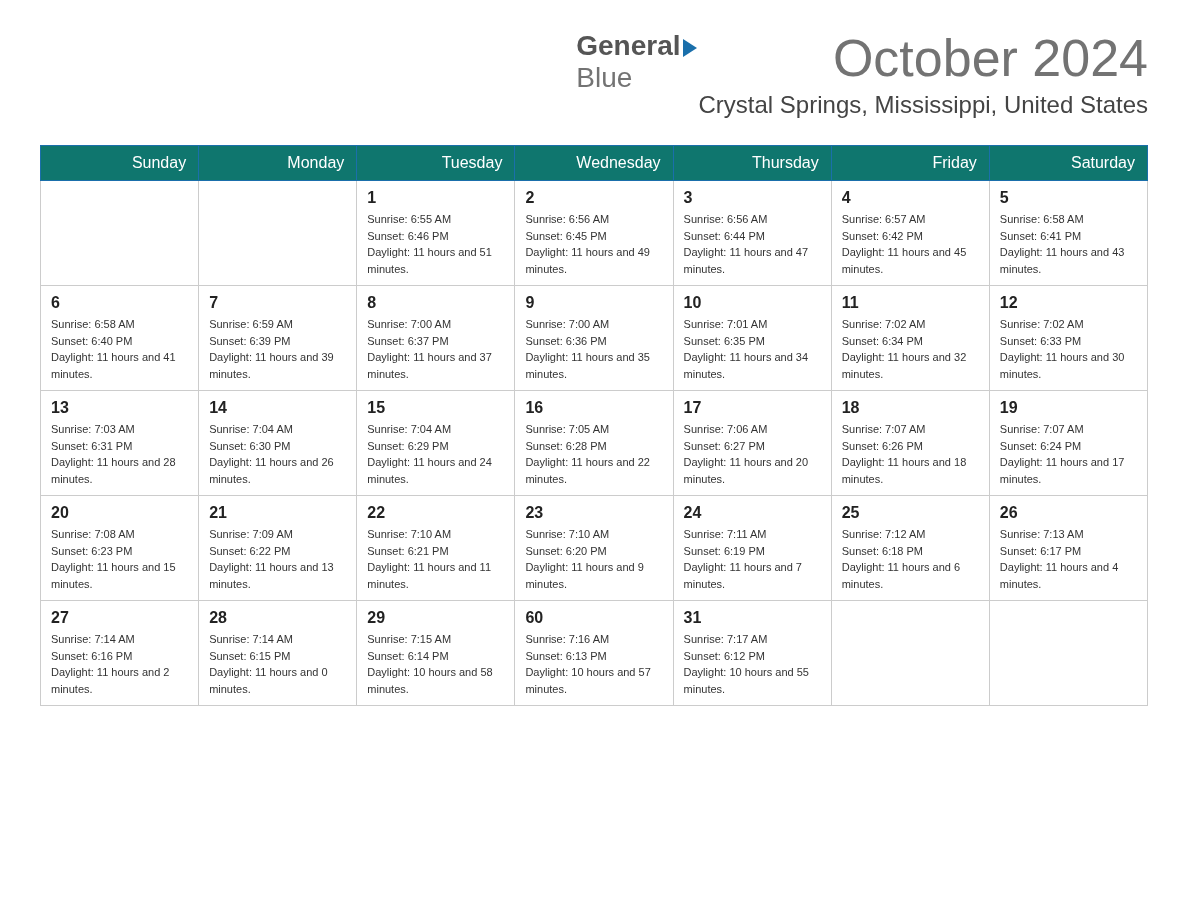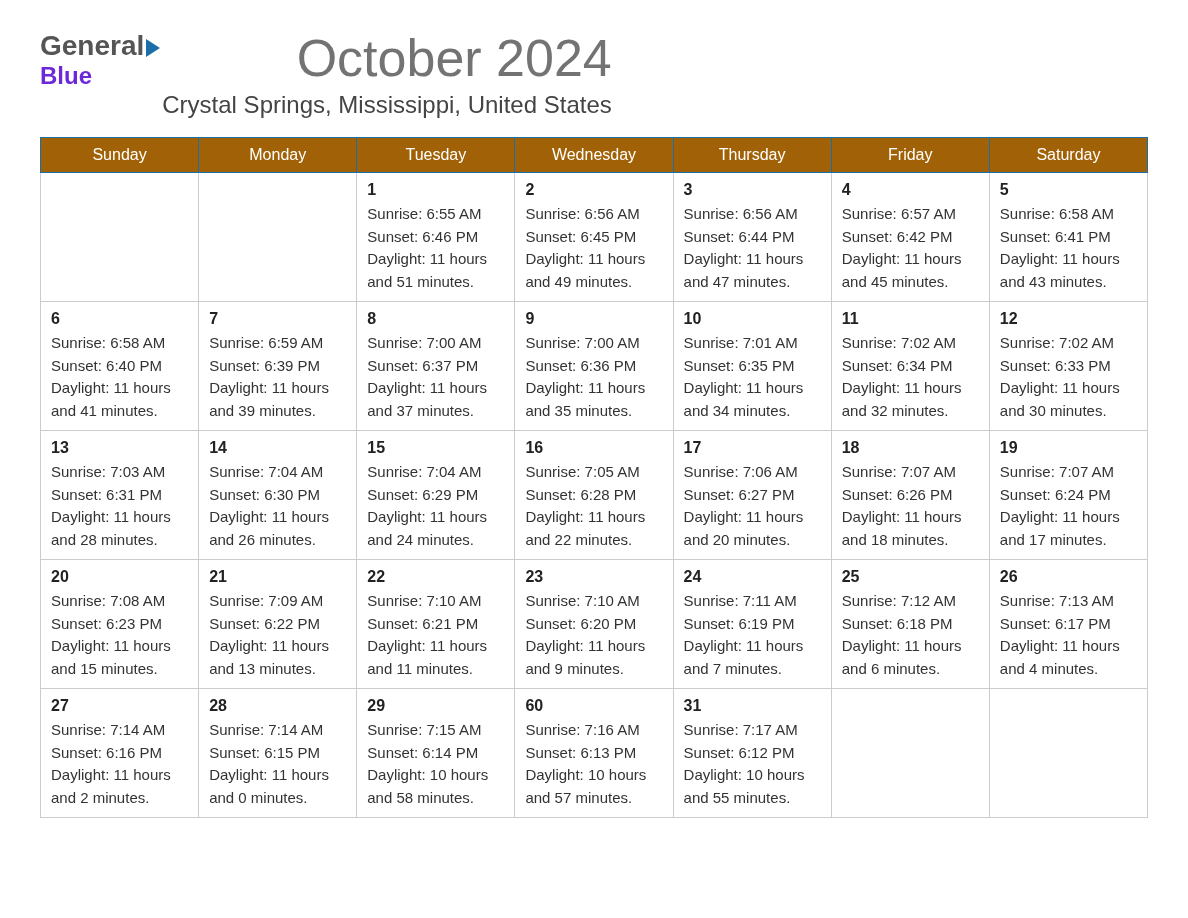--- a/index.html
+++ b/index.html
@@ -5,23 +5,23 @@
     * { box-sizing: border-box; margin: 0; padding: 0; }
     body {
       font-family: Arial, sans-serif;
       background: #fff;
       padding: 30px 40px;
       width: 1188px;
       min-height: 918px;
     }
     .header {
       display: flex;
-      justify-content: flex-start;
+      justify-content: flex-end;
       align-items: flex-start;
-      margin-bottom: 18px;
+      margin-bottom: 26px;
     }
     .logo {
       display: flex;
       flex-direction: column;
       align-items: flex-start;
     }
     .title-section {
       text-align: right;
     }
     .month-title {
@@ -34,26 +34,26 @@
       font-size: 24px;
       color: #444;
       margin-top: 4px;
     }
     .calendar {
       width: 100%;
       border-collapse: collapse;
       border: 1px solid #aaa;
     }
     .calendar th {
-      background: #a16207;
+      background: #0f766e;
       color: #fff;
       font-size: 16px;
       font-weight: normal;
       padding: 8px 12px;
-      text-align: center;
+      text-align: right;
       border: 1px solid #1a6fab;
     }
     .calendar td {
       border: 1px solid #ccc;
       vertical-align: top;
       padding: 8px 10px;
       width: 14.28%;
       min-height: 110px;
       font-size: 13px;
       color: #222;
@@ -64,21 +64,21 @@
     .day-num {
       font-size: 16px;
       font-weight: bold;
       color: #222;
       margin-bottom: 4px;
       display: block;
     }
     .cell-content {
       line-height: 1.5;
       color: #333;
-      font-size: 15px;
+      font-size: 11px;
     }
     .empty-cell {
       background: #fff;
     }
     .logo-row {
       display: flex;
       align-items: center;
     }
     .logo-text-general {
       font-size: 28px;
@@ -90,23 +90,23 @@
       width: 0;
       height: 0;
       border-top: 9px solid transparent;
       border-bottom: 9px solid transparent;
       border-left: 14px solid #1a6fab;
       margin: 0 2px;
       position: relative;
       top: 2px;
     }
     .logo-line2 {
-      font-size: 24px;
-      font-weight: bold;
-      color: #6d28d9;
+      font-size: 28px;
+      font-weight: normal;
+      color: #737373;
     }
   </style>
 </head>
 <body>
 
 <div class="header">
   <div class="logo">
     <div class="logo-row">
       <span class="logo-text-general">General</span>
       <span class="logo-text-arrow"></span>

